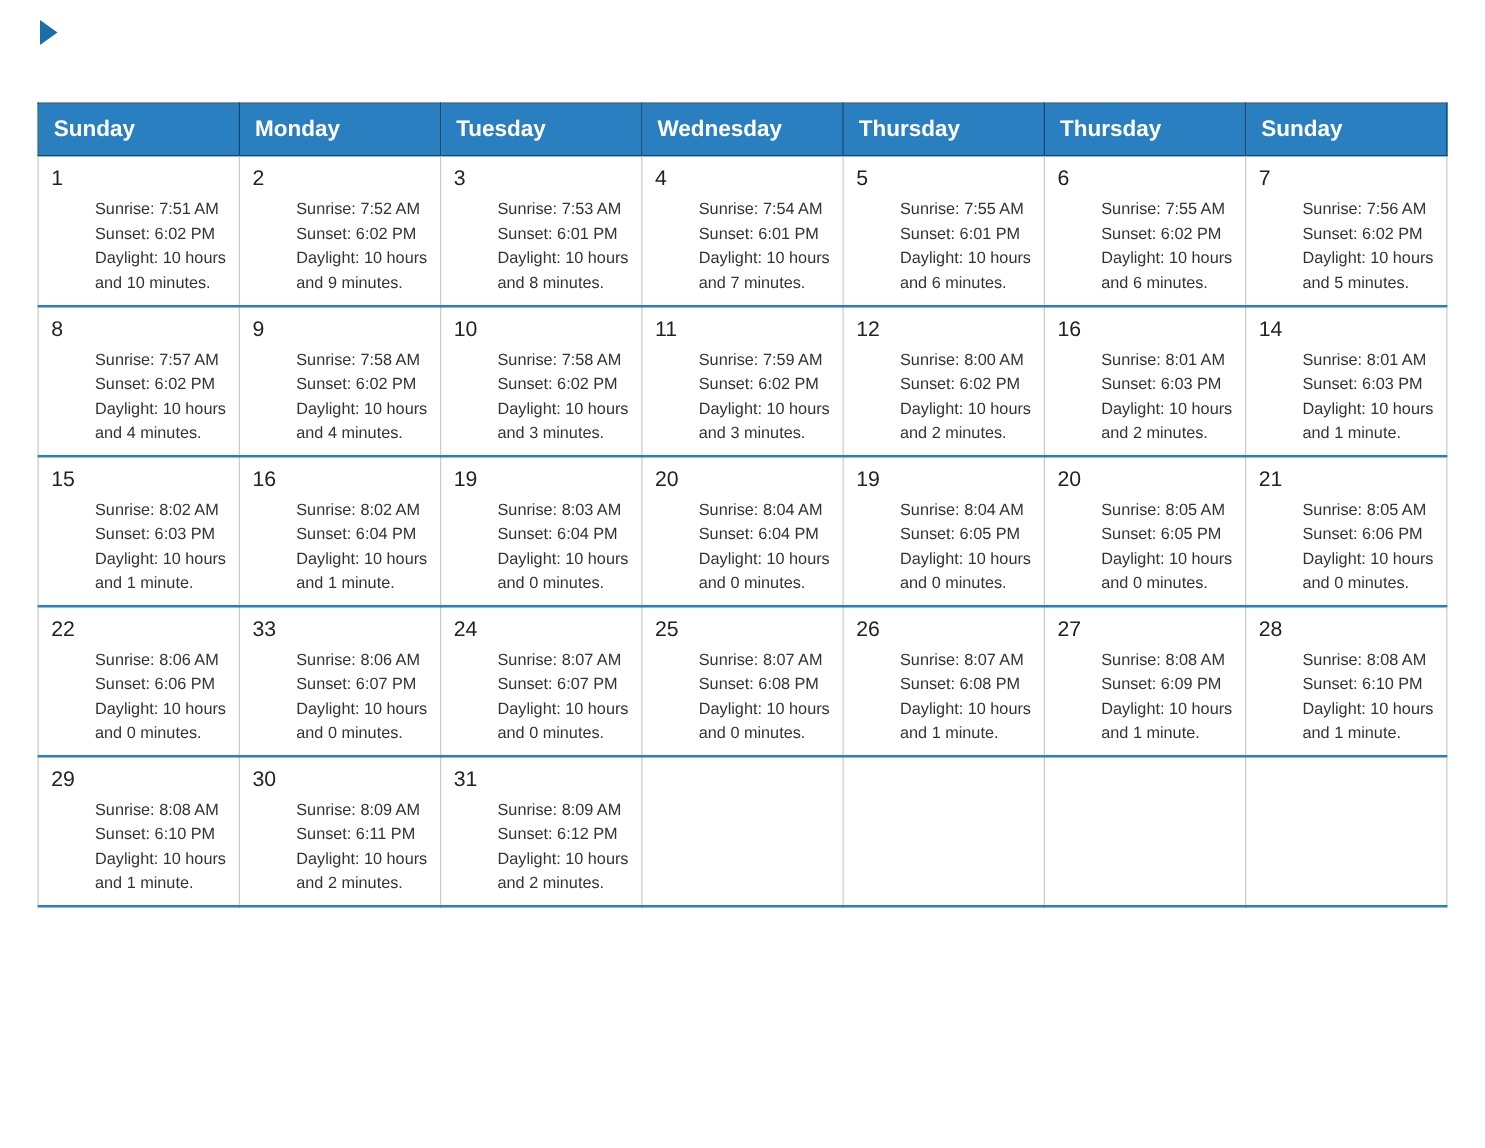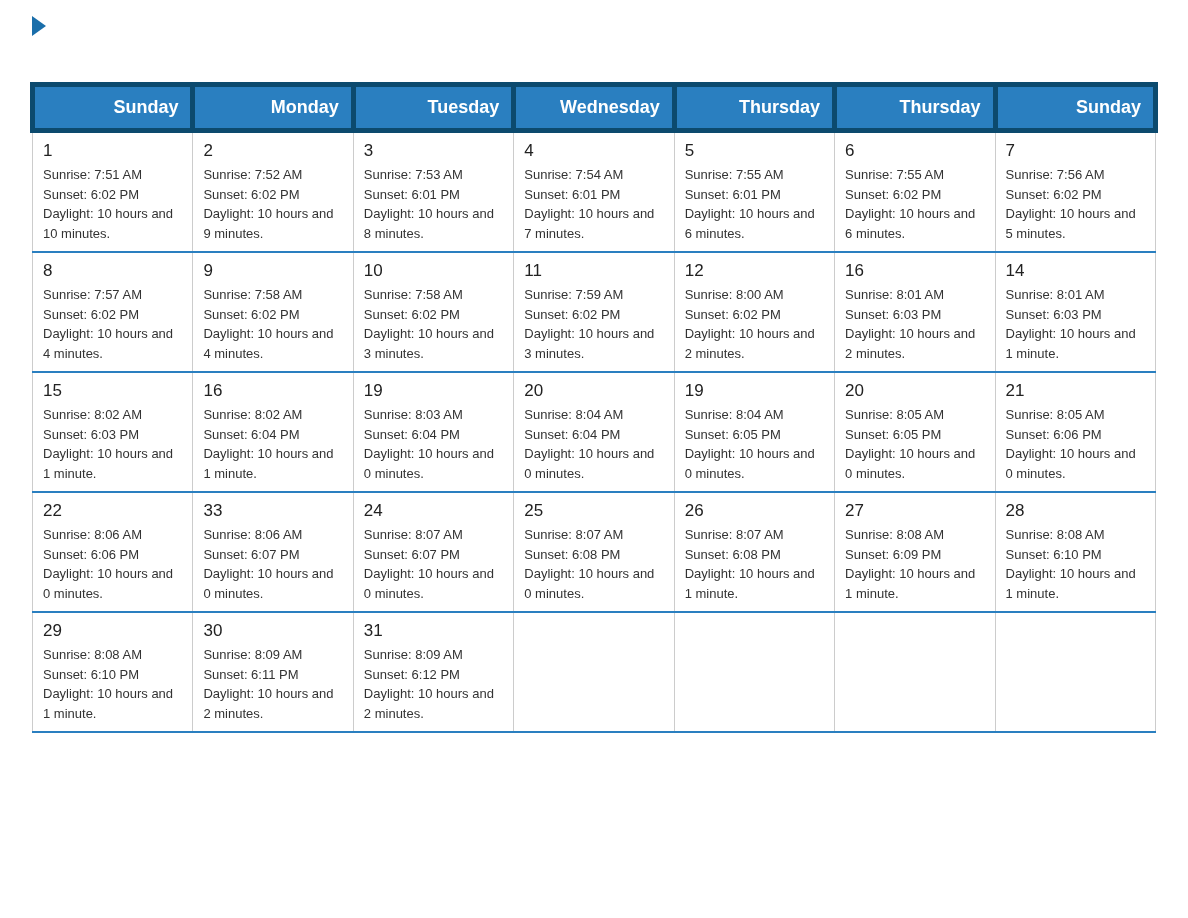--- a/index.html
+++ b/index.html
@@ -64,22 +64,22 @@
       width: 100%;
       border-collapse: collapse;
       table-layout: fixed;
     }
     thead th {
       background-color: #2a7fc0;
       color: #fff;
       font-size: 18px;
       font-weight: bold;
       padding: 10px 12px;
-      text-align: right;
-      border: 5px solid #0c4a6e;
+      text-align: left;
+      border: 1px solid #0c4a6e;
     }
     tbody td {
       vertical-align: top;
       padding: 8px 10px;
       border: 1px solid #ccc;
       font-size: 13.5px;
       color: #333;
       height: 120px;
     }
     tbody tr {
@@ -89,20 +89,21 @@
       font-size: 17px;
       font-weight: normal;
       color: #222;
       display: block;
       margin-bottom: 4px;
     }
     .day-info {
       font-size: 13px;
       color: #333;
       line-height: 1.5;
+      margin-left: 35px;
     }
     .empty-cell {
       background: #fff;
     }
   </style>
 </head>
 <body>
 
 <div class="header">
   <div class="logo">

